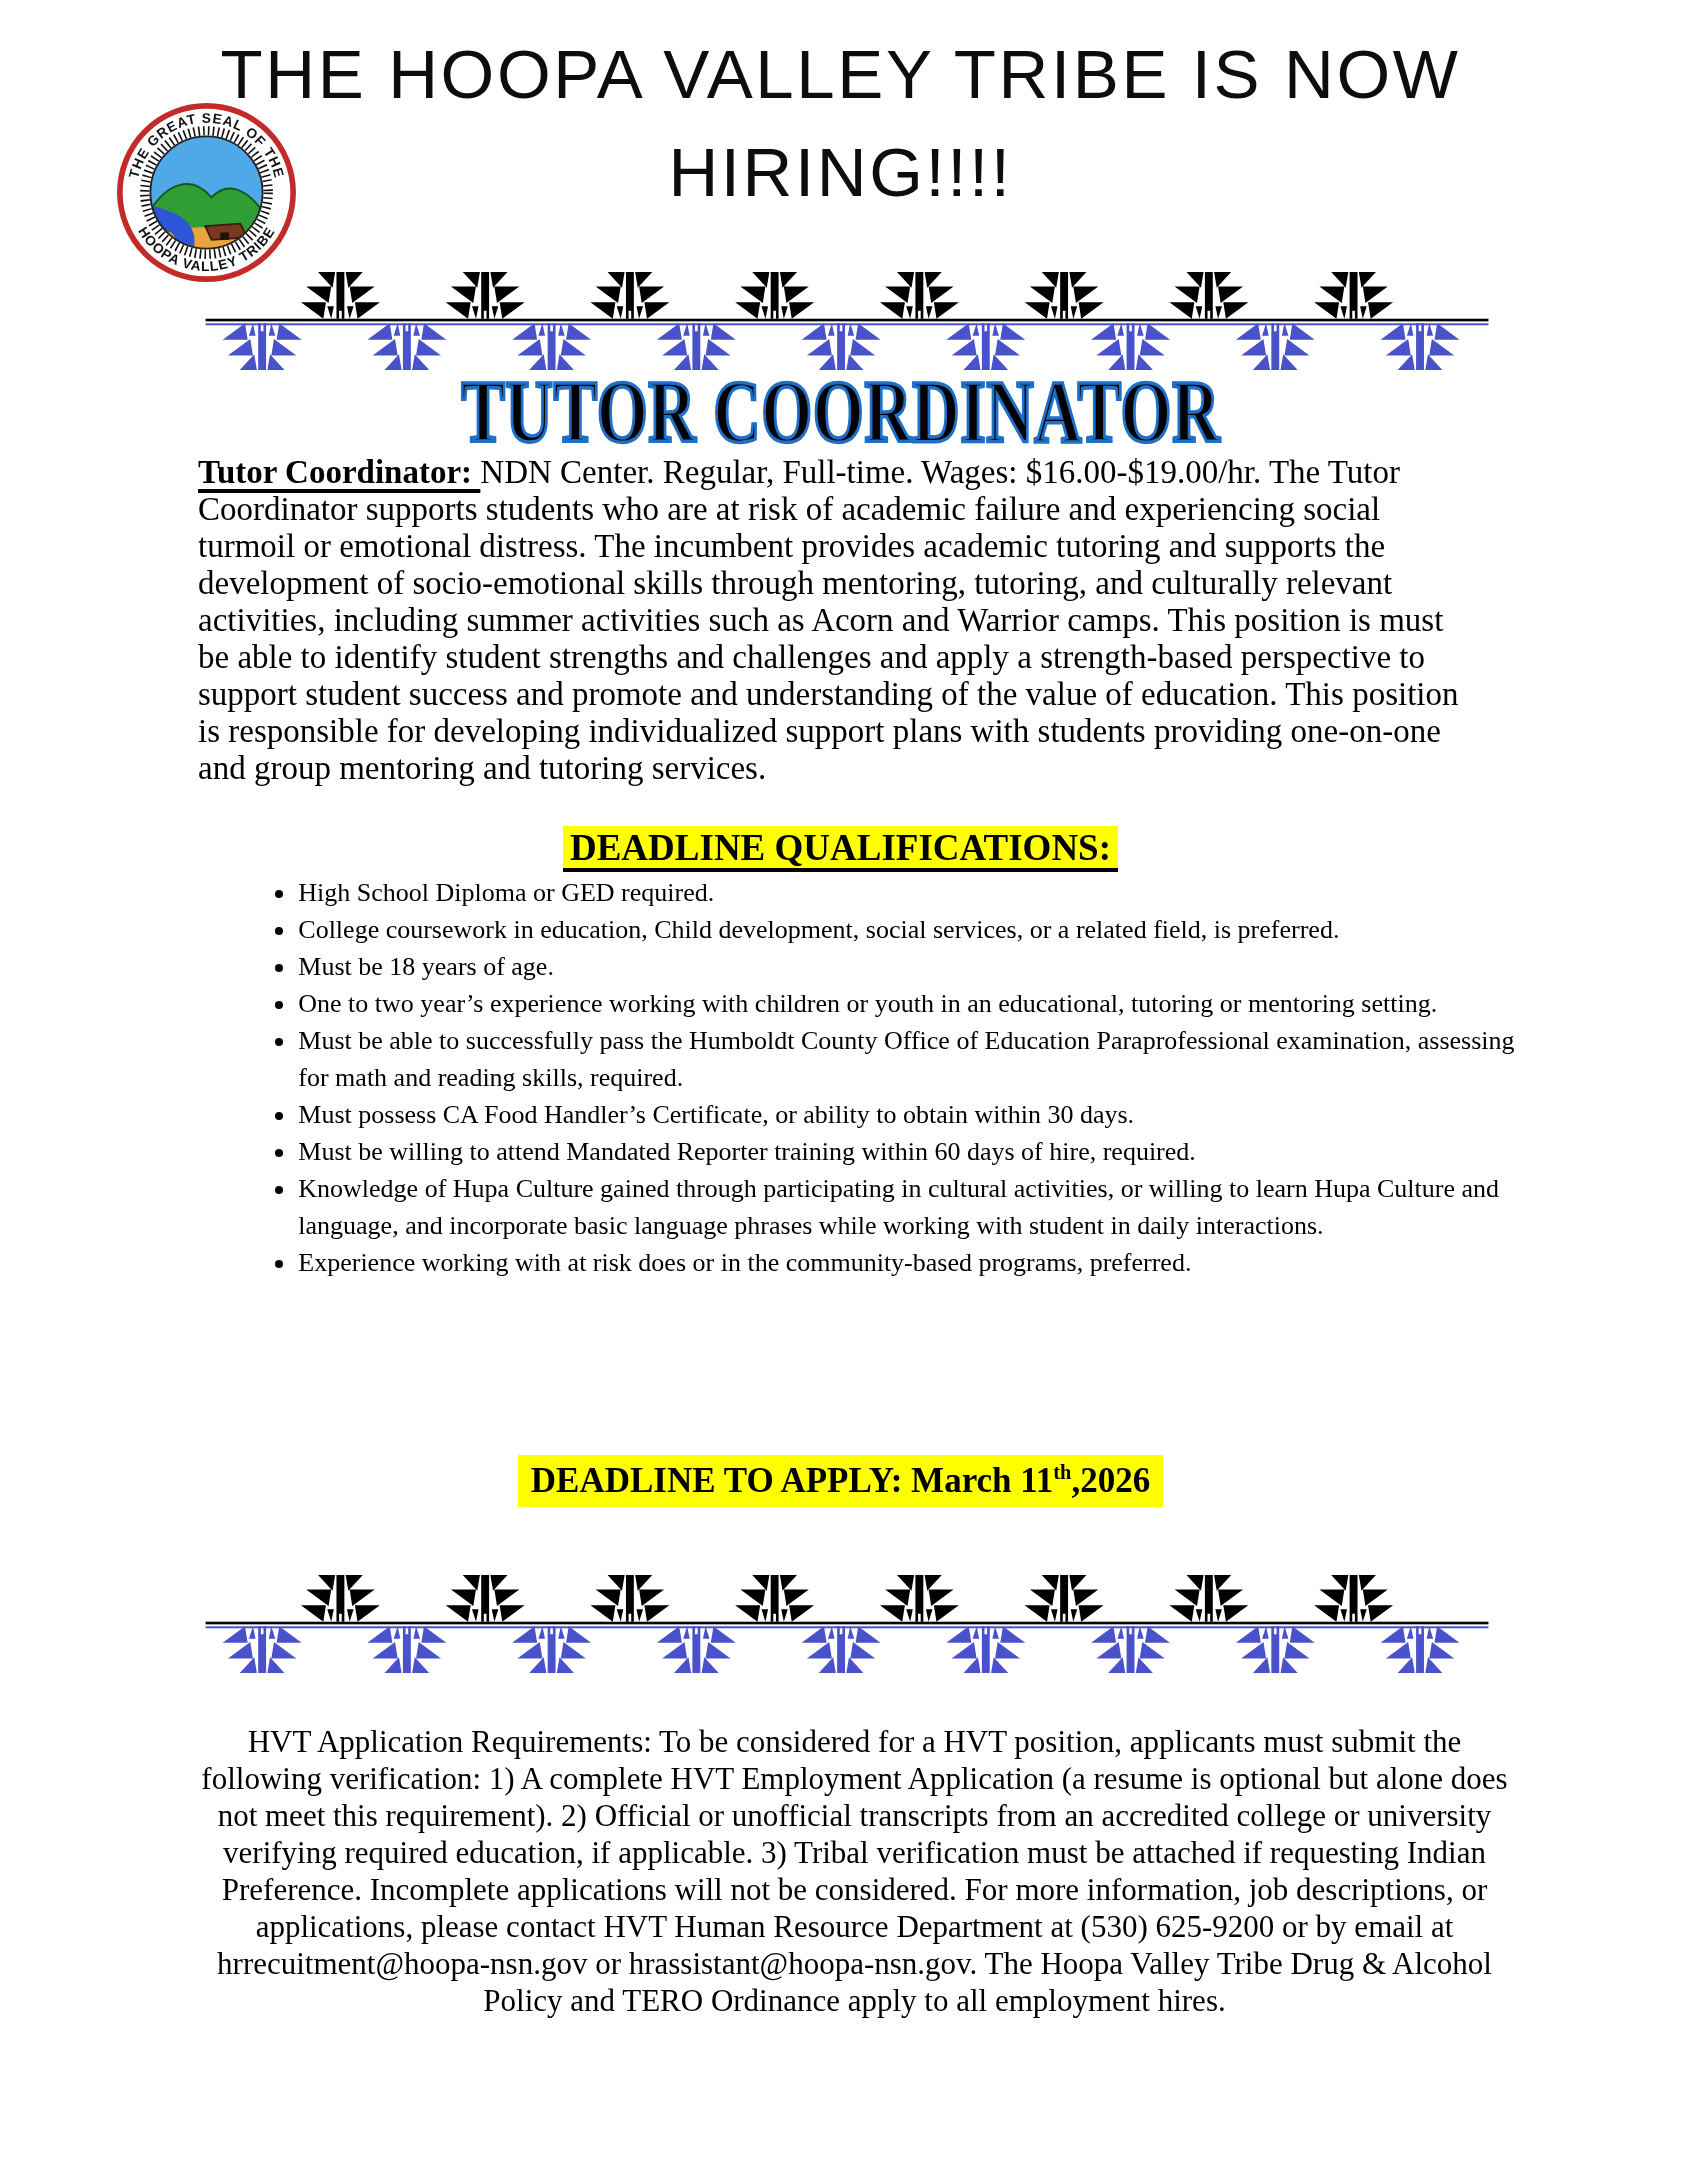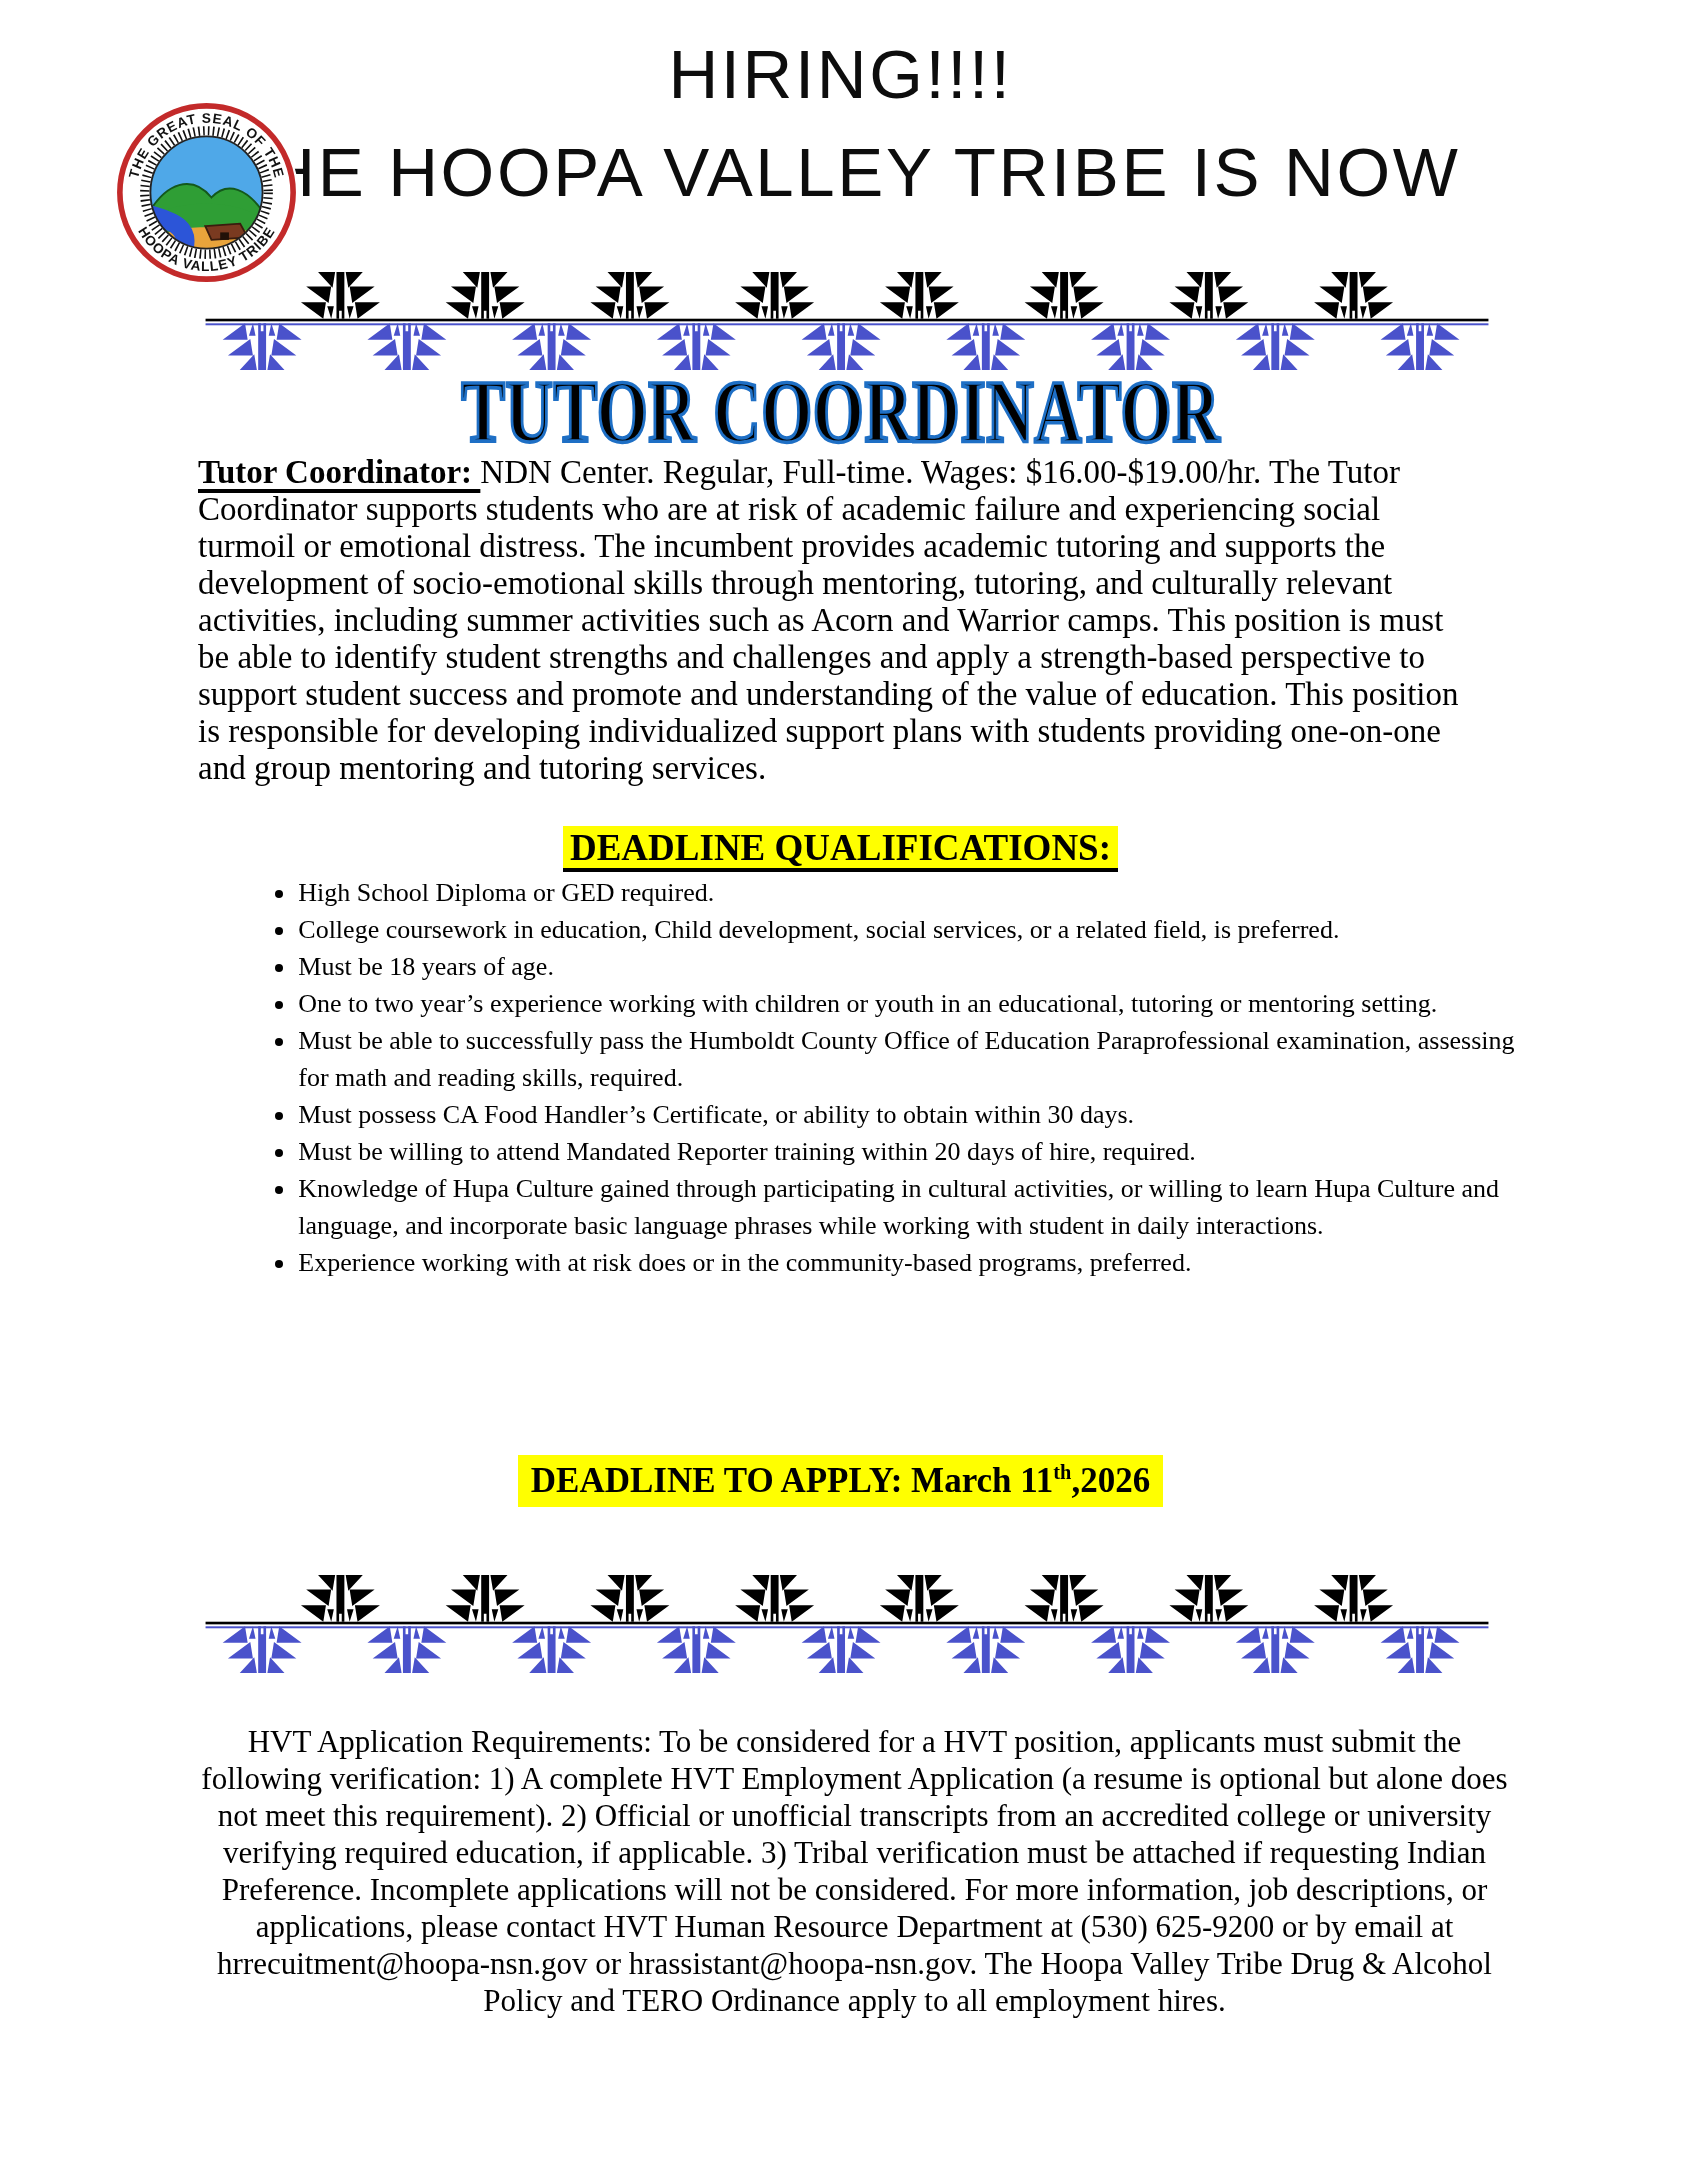--- a/index.html
+++ b/index.html
@@ -91,22 +91,22 @@
     font-size:31px;line-height:37px;
     text-align:center;
   }
 </style>
 </head>
 <body>
 
 <div class="page">
 
   <div class="main-title">
+    <div>THE HOOPA VALLEY TRIBE IS NOW</div>
     <div>HIRING!!!!</div>
-    <div>THE HOOPA VALLEY TRIBE IS NOW</div>
   </div>
 
   <svg class="seal" viewBox="0 0 300 300">
     <circle cx="150" cy="150" r="147" fill="#ffffff"></circle>
     <circle cx="150" cy="150" r="139" fill="#ffffff" stroke="#c32a2a" stroke-width="9"></circle>
 
     <circle cx="150" cy="150" r="99" fill="none" stroke="#111111" stroke-width="15" stroke-dasharray="2.6 5.2"></circle>
     <clipPath id="sealclip">
         <circle cx="150" cy="150" r="90"></circle>
       </clipPath>
@@ -174,21 +174,21 @@
     <span class="mq-heading">DEADLINE QUALIFICATIONS:</span>
   </div>
 
   <ul class="bullets">
     <li>High School Diploma or GED required.</li>
     <li>College coursework in education, Child development, social services, or a related field, is preferred.</li>
     <li>Must be 18 years of age.</li>
     <li>One to two year’s experience working with children or youth in an educational, tutoring or mentoring setting.</li>
     <li>Must be able to successfully pass the Humboldt County Office of Education Paraprofessional examination, assessing for math and reading skills, required.</li>
     <li>Must possess CA Food Handler’s Certificate, or ability to obtain within 30 days.</li>
-    <li>Must be willing to attend Mandated Reporter training within 20 days of hire, required.</li>
+    <li>Must be willing to attend Mandated Reporter training within 60 days of hire, required.</li>
     <li>Knowledge of Hupa Culture gained through participating in cultural activities, or willing to learn Hupa Culture and language, and incorporate basic language phrases while working with student in daily interactions.</li>
     <li>Experience working with at risk does or in the community-based programs, preferred.</li>
   </ul>
 
   <div class="deadline-wrap">
     <span class="deadline"><span>DEADLINE TO APPLY: March 11</span><sup>th</sup><span>,2026</span></span>
   </div>
 
   <svg class="border-row border-2" viewBox="0 0 1950 152">
     <rect x="0" y="71" width="1950" height="4" fill="#000"></rect>

